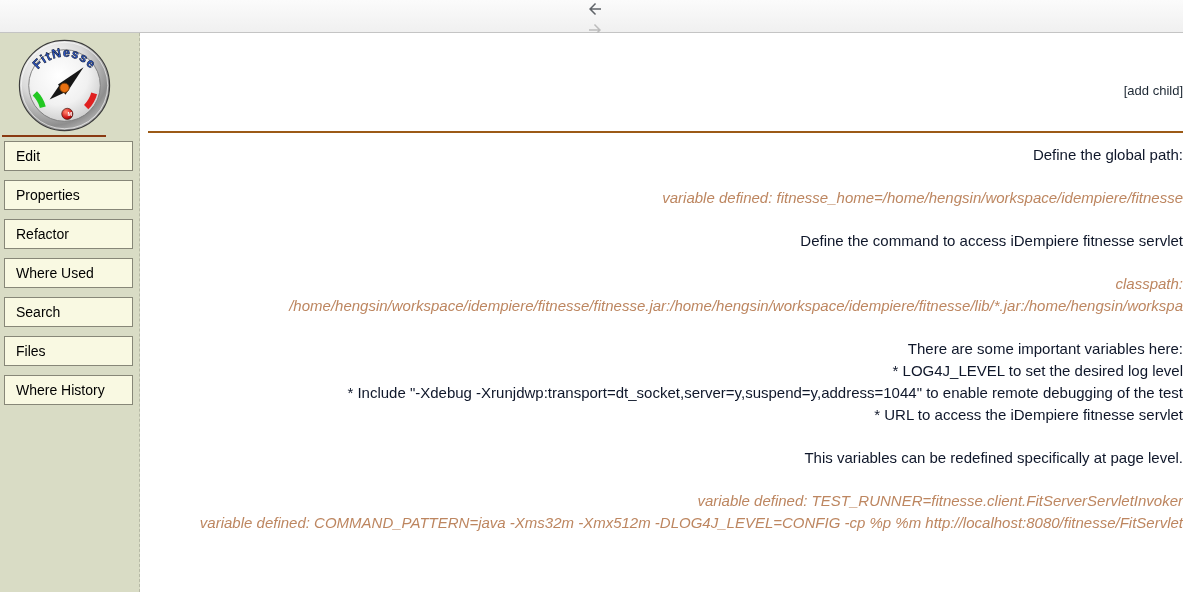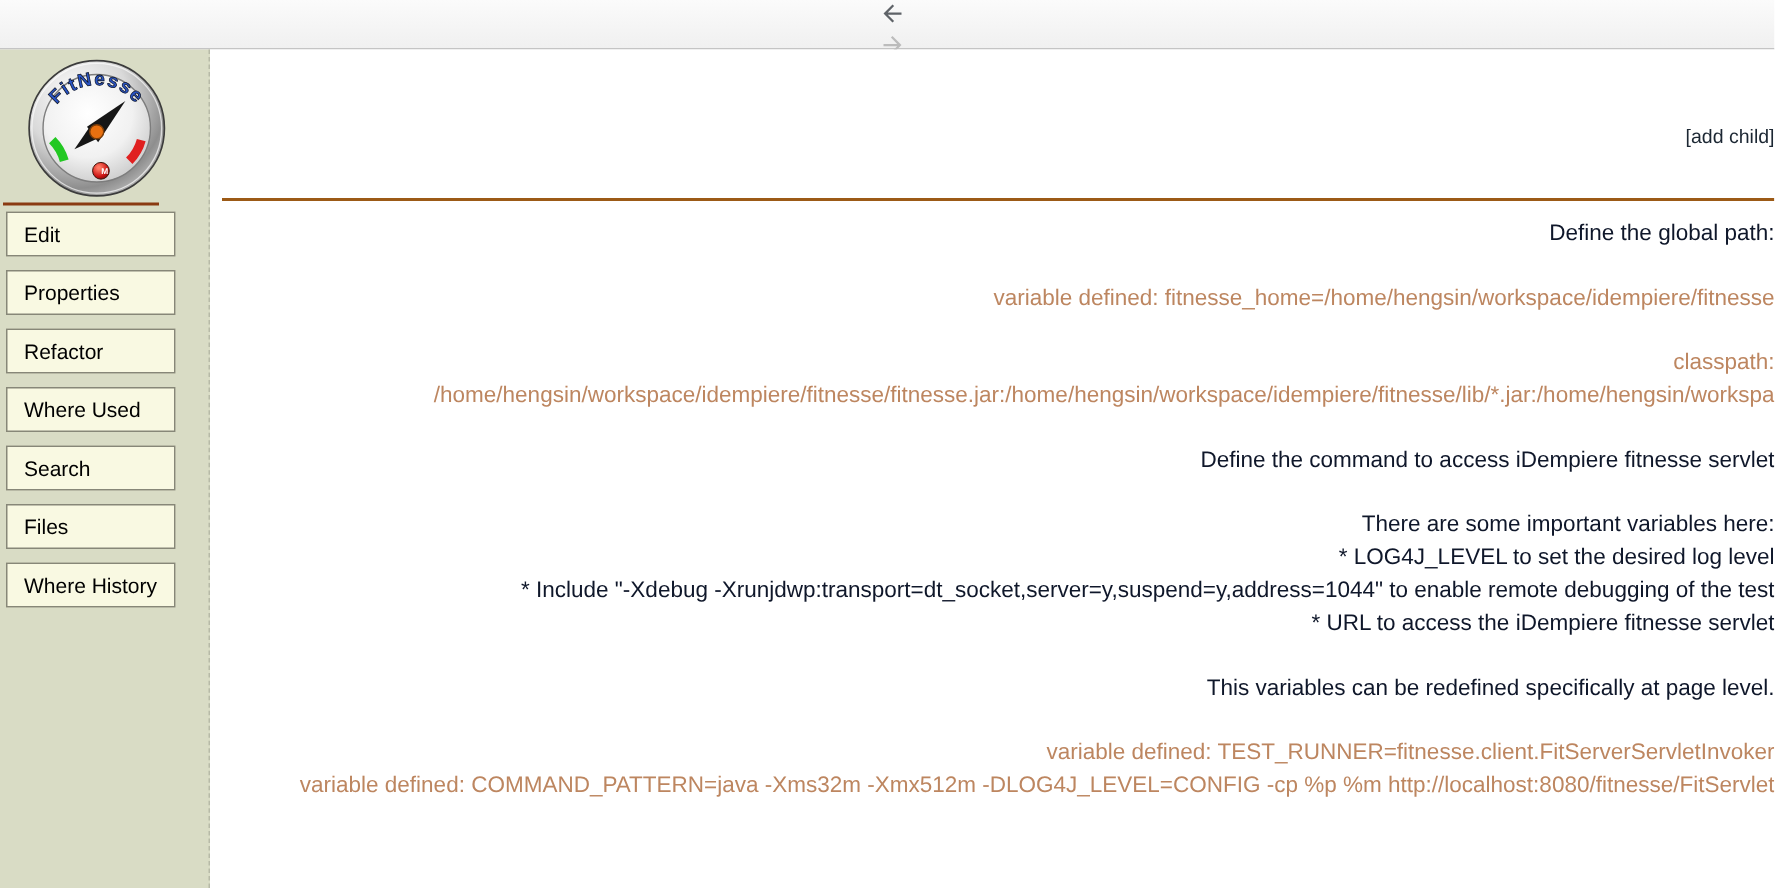--- a/index.html
+++ b/index.html
@@ -40,42 +40,42 @@
     background:#d9dcc5;
     border-right:1px dashed #b7baa7;
     padding-top:5px;
   }
   .logo-wrap { width:93px; height:93px; margin:1px 0 0 18px; }
   .side-rule {
     border:none; border-top:2px solid #8a3a12;
     margin:3px 33px 4px 2px;
   }
   .nav-btn {
-    display:block; width:113px; height:30px; margin:0 0 9px 4px;
+    display:block; width:129px; height:30px; margin:0 0 9px 4px;
     background:#f9f9e2; border:1px solid #878778;
     font-family:inherit; font-size:14px; color:#000;
     text-align:left; padding:0 0 0 11px; line-height:27px;
     cursor:pointer;
   }
 
   .content {
     flex:1 1 auto; overflow:hidden; padding-left:8px; background:#fff;text-align:right;
   }
   .add-child {
     display:inline-block; margin-top:50px;
     font-size:13px; color:#1c2733; text-decoration:none;
   }
   .content-rule {
     border:none; border-top:2px solid #9c5a16;
     margin:32px 0 0 0; width:1035px;
   }
   .blk { font-size:15px; line-height:22px; margin:21px 0; color:#0f172a; }
   .blk.first { margin-top:11px; }
   .blk.var {
-    color:#bd8660; white-space:nowrap;
+    font-style:italic; color:#bd8660; white-space:nowrap;
   }
 </style>
 </head>
 <body>
 
 <div class="toolbar">
   <button class="tb-btn">
     <span>
       <svg width="18" height="18" viewBox="0 0 24 24">
           <path d="M20 11H7.83l5.59-5.59L12 4l-8 8 8 8 1.41-1.41L7.83 13H20v-2z" fill="#5f6368"></path>
@@ -165,21 +165,21 @@
         <button class="nav-btn">Where History</button>
       </nav>
   </div>
 
   <div class="content">
     <a class="add-child" href="#">[add child]</a>
     <hr class="content-rule">
     <div>
         <p class="blk txt first">Define the global path:</p>
         <p class="blk var">variable defined: fitnesse_home=/home/hengsin/workspace/idempiere/fitnesse</p>
+        <p class="blk txt">Define the command to access iDempiere fitnesse servlet</p>
         <p class="blk var">classpath:<br>/home/hengsin/workspace/idempiere/fitnesse/fitnesse.jar:/home/hengsin/workspace/idempiere/fitnesse/lib/*.jar:/home/hengsin/workspa</p>
-        <p class="blk txt">Define the command to access iDempiere fitnesse servlet</p>
         <p class="blk txt">There are some important variables here:<br>* LOG4J_LEVEL to set the desired log level<br>* Include "-Xdebug -Xrunjdwp:transport=dt_socket,server=y,suspend=y,address=1044" to enable remote debugging of the test<br>* URL to access the iDempiere fitnesse servlet</p>
         <p class="blk txt">This variables can be redefined specifically at page level.</p>
         <p class="blk var">variable defined: TEST_RUNNER=fitnesse.client.FitServerServletInvoker<br>variable defined: COMMAND_PATTERN=java -Xms32m -Xmx512m -DLOG4J_LEVEL=CONFIG -cp %p %m http://localhost:8080/fitnesse/FitServlet</p>
       </div>
   </div>
 
 </div>
 
 </body></html>

